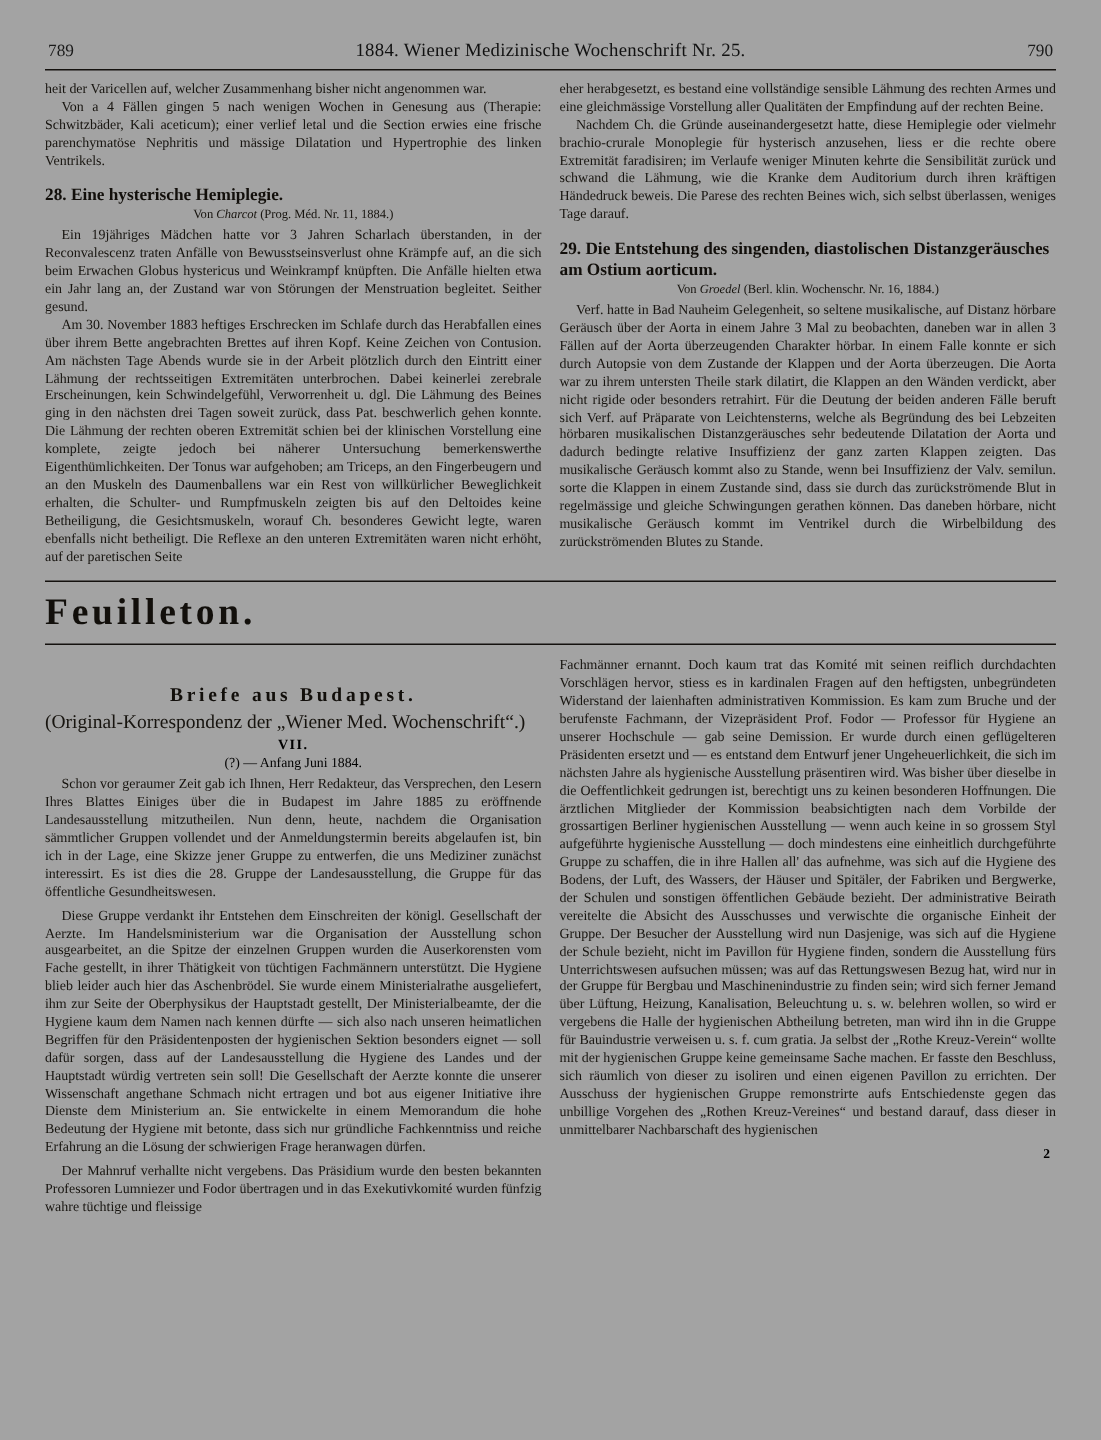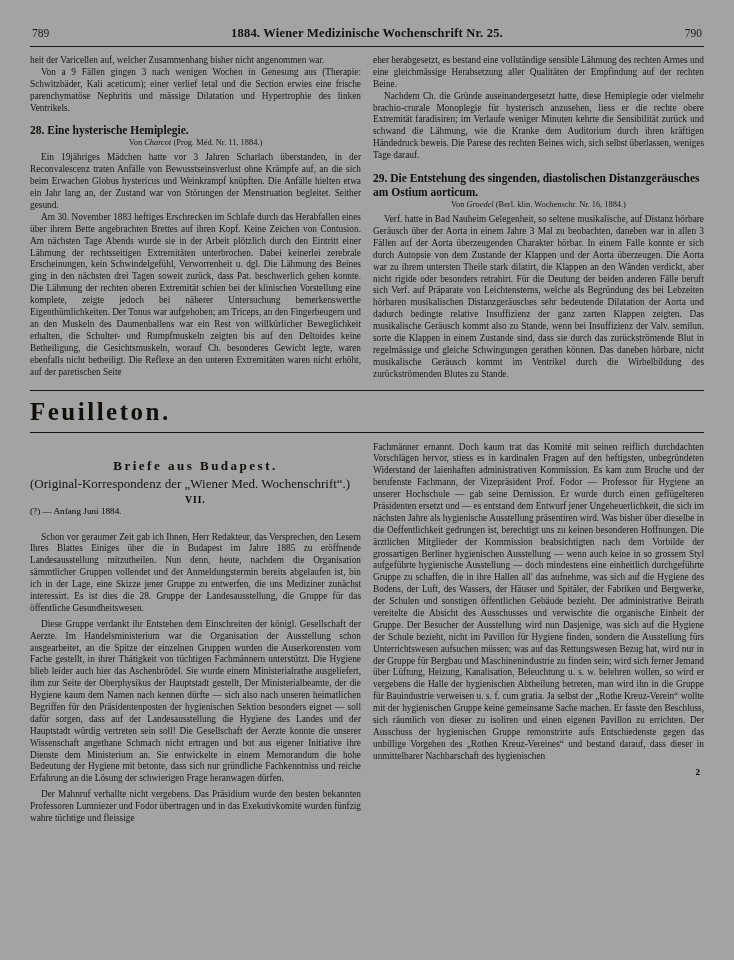--- a/index.html
+++ b/index.html
@@ -32,21 +32,21 @@
     justify-content: space-between;
     font-size: 11px;
     padding: 0 2px 3px 2px;
   }
   .runhead .folio {
     font-size: 11.5px;
     color: #1a1a1a;
   }
   .runhead .journal {
     font-size: 12.5px;
-    font-weight: bold;
+    font-weight: normal;
     letter-spacing: 0.2px;
     color: #111;
   }
   .rule-top {
     border-top: 1.5px solid #14110e;
     margin: 2px 0 8px 0;
   }
   
   .cols {
     display: flex;
@@ -112,23 +112,23 @@
     color: #17140f;
   }
   .feu-num {
     text-align: center;
     font-size: 9.4px;
     font-weight: bold;
     margin: 2px 0 1px 0;
     letter-spacing: 1px;
   }
   .feu-date {
-    text-align: left;
+    text-align: center;
     font-size: 9.2px;
-    margin: 0 0 16px 0;
+    margin: 0 0 5px 0;
   }
   .sig {
     text-align: right;
     font-size: 9px;
     font-weight: bold;
     margin-top: 4px;
     padding-right: 4px;
   }
   .spacer-sm { height: 4px; }
 </style>
@@ -142,33 +142,33 @@
       <span class="folio">789</span>
       <span class="journal">1884. Wiener Medizinische Wochenschrift Nr. 25.</span>
       <span class="folio">790</span>
     </div>
     <div class="rule-top"></div>
 
     <div class="cols">
 
       <div class="col">
         <p class="noindent">heit der Varicellen auf, welcher Zusammenhang bisher nicht angenommen war.</p>
-        <p class="indent">Von a 9 Fällen gingen 3 nach wenigen Wochen in Genesung aus (Therapie: Schwitzbäder, Kali aceticum); einer verlief letal und die Section erwies eine frische parenchymatöse Nephritis und mässige Dilatation und Hypertrophie des linken Ventrikels.</p>
+        <p class="indent">Von a 4 Fällen gingen 5 nach wenigen Wochen in Genesung aus (Therapie: Schwitzbäder, Kali aceticum); einer verlief letal und die Section erwies eine frische parenchymatöse Nephritis und mässige Dilatation und Hypertrophie des linken Ventrikels.</p>
 
         <h2 class="art-title">28. Eine hysterische Hemiplegie.</h2>
         <div class="byline">
           <span>Von </span><span class="nm">Charcot</span><span> (Prog. Méd. Nr. 11, 1884.)</span>
         </div>
 
         <p class="indent">Ein 19jähriges Mädchen hatte vor 3 Jahren Scharlach überstanden, in der Reconvalescenz traten Anfälle von Bewusstseinsverlust ohne Krämpfe auf, an die sich beim Erwachen Globus hystericus und Weinkrampf knüpften. Die Anfälle hielten etwa ein Jahr lang an, der Zustand war von Störungen der Menstruation begleitet. Seither gesund.</p>
         <p class="indent">Am 30. November 1883 heftiges Erschrecken im Schlafe durch das Herabfallen eines über ihrem Bette angebrachten Brettes auf ihren Kopf. Keine Zeichen von Contusion. Am nächsten Tage Abends wurde sie in der Arbeit plötzlich durch den Eintritt einer Lähmung der rechtsseitigen Extremitäten unterbrochen. Dabei keinerlei zerebrale Erscheinungen, kein Schwindelgefühl, Verworrenheit u. dgl. Die Lähmung des Beines ging in den nächsten drei Tagen soweit zurück, dass Pat. beschwerlich gehen konnte. Die Lähmung der rechten oberen Extremität schien bei der klinischen Vorstellung eine komplete, zeigte jedoch bei näherer Untersuchung bemerkenswerthe Eigenthümlichkeiten. Der Tonus war aufgehoben; am Triceps, an den Fingerbeugern und an den Muskeln des Daumenballens war ein Rest von willkürlicher Beweglichkeit erhalten, die Schulter- und Rumpfmuskeln zeigten bis auf den Deltoides keine Betheiligung, die Gesichtsmuskeln, worauf Ch. besonderes Gewicht legte, waren ebenfalls nicht betheiligt. Die Reflexe an den unteren Extremitäten waren nicht erhöht, auf der paretischen Seite</p>
       </div>
 
       <div class="col">
-        <p class="noindent">eher herabgesetzt, es bestand eine vollständige sensible Lähmung des rechten Armes und eine gleichmässige Herabsetzung aller Qualitäten der Empfindung auf der rechten Beine.</p>
+        <p class="noindent">eher herabgesetzt, es bestand eine vollständige sensible Lähmung des rechten Armes und eine gleichmässige Vorstellung aller Qualitäten der Empfindung auf der rechten Beine.</p>
         <p class="indent">Nachdem Ch. die Gründe auseinandergesetzt hatte, diese Hemiplegie oder vielmehr brachio-crurale Monoplegie für hysterisch anzusehen, liess er die rechte obere Extremität faradisiren; im Verlaufe weniger Minuten kehrte die Sensibilität zurück und schwand die Lähmung, wie die Kranke dem Auditorium durch ihren kräftigen Händedruck beweis. Die Parese des rechten Beines wich, sich selbst überlassen, weniges Tage darauf.</p>
 
         <h2 class="art-title">29. Die Entstehung des singenden, diastolischen Distanzgeräusches am Ostium aorticum.</h2>
         <div class="byline">
           <span>Von </span><span class="nm">Groedel</span><span> (Berl. klin. Wochenschr. Nr. 16, 1884.)</span>
         </div>
 
         <p class="indent">Verf. hatte in Bad Nauheim Gelegenheit, so seltene musikalische, auf Distanz hörbare Geräusch über der Aorta in einem Jahre 3 Mal zu beobachten, daneben war in allen 3 Fällen auf der Aorta überzeugenden Charakter hörbar. In einem Falle konnte er sich durch Autopsie von dem Zustande der Klappen und der Aorta überzeugen. Die Aorta war zu ihrem untersten Theile stark dilatirt, die Klappen an den Wänden verdickt, aber nicht rigide oder besonders retrahirt. Für die Deutung der beiden anderen Fälle beruft sich Verf. auf Präparate von Leichtensterns, welche als Begründung des bei Lebzeiten hörbaren musikalischen Distanzgeräusches sehr bedeutende Dilatation der Aorta und dadurch bedingte relative Insuffizienz der ganz zarten Klappen zeigten. Das musikalische Geräusch kommt also zu Stande, wenn bei Insuffizienz der Valv. semilun. sorte die Klappen in einem Zustande sind, dass sie durch das zurückströmende Blut in regelmässige und gleiche Schwingungen gerathen können. Das daneben hörbare, nicht musikalische Geräusch kommt im Ventrikel durch die Wirbelbildung des zurückströmenden Blutes zu Stande.</p>
       </div>
     </div>

